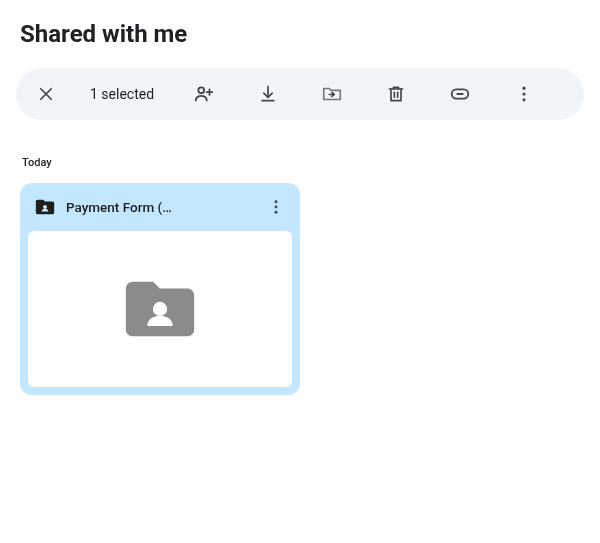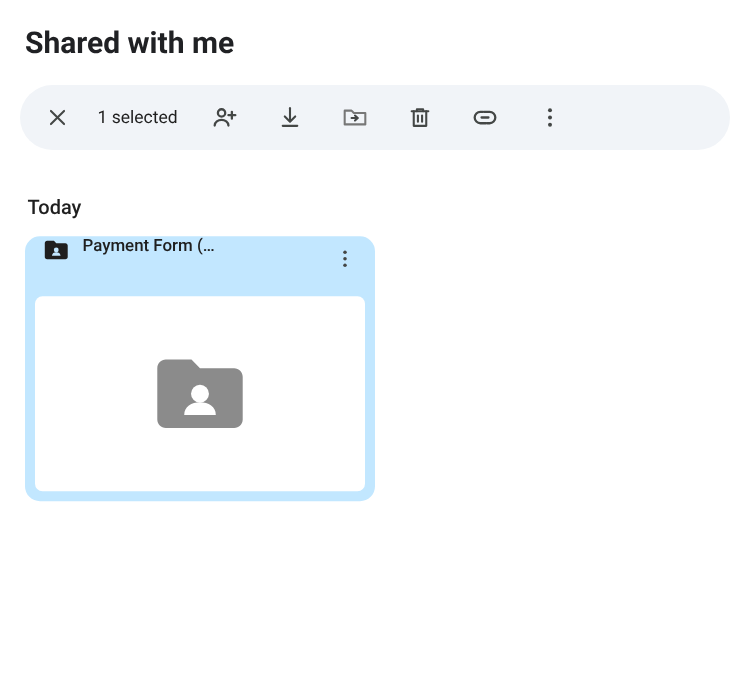--- a/index.html
+++ b/index.html
@@ -17,40 +17,40 @@
     padding: 20px 20px 16px 20px;
   }
   .selection-toolbar {
     display: flex;
     align-items: center;
     background: #f1f4f8;
     border-radius: 28px;
     margin: 4px 16px 0 16px;
     padding: 0 6px 0 6px;
     height: 52px;
-    gap: 4px;
+    gap: 16px;
   }
   .tb-btn {
     width: 48px;
     height: 48px;
     display: flex;
     align-items: center;
     justify-content: center;
     border-radius: 50%;
     cursor: pointer;
     color: #444746;
   }
   .selected-count {
     font-size: 14px;
     color: #1f1f1f;
     margin-left: 4px;
     margin-right: 10px;
   }
   .section-label {
-    font-size: 16px;
+    font-size: 11px;
     font-weight: 500;
     color: #1f1f1f;
     padding: 36px 22px 14px 22px;
   }
   .grid-area {
     padding: 0 20px;
     display: flex;
     flex-wrap: wrap;
     gap: 16px;
   }
@@ -58,20 +58,21 @@
     width: 280px;
     border-radius: 12px;
     background: #c2e7ff;
     padding: 0;
     display: flex;
     flex-direction: column;
     cursor: pointer;
   }
   .file-card-header {
     display: flex;
+    align-items: center;
     height: 48px;
     padding: 0 6px 0 14px;
     gap: 10px;
   }
   .file-type-icon {
     width: 22px;
     height: 22px;
     flex-shrink: 0;
     display: flex;
     align-items: center;

